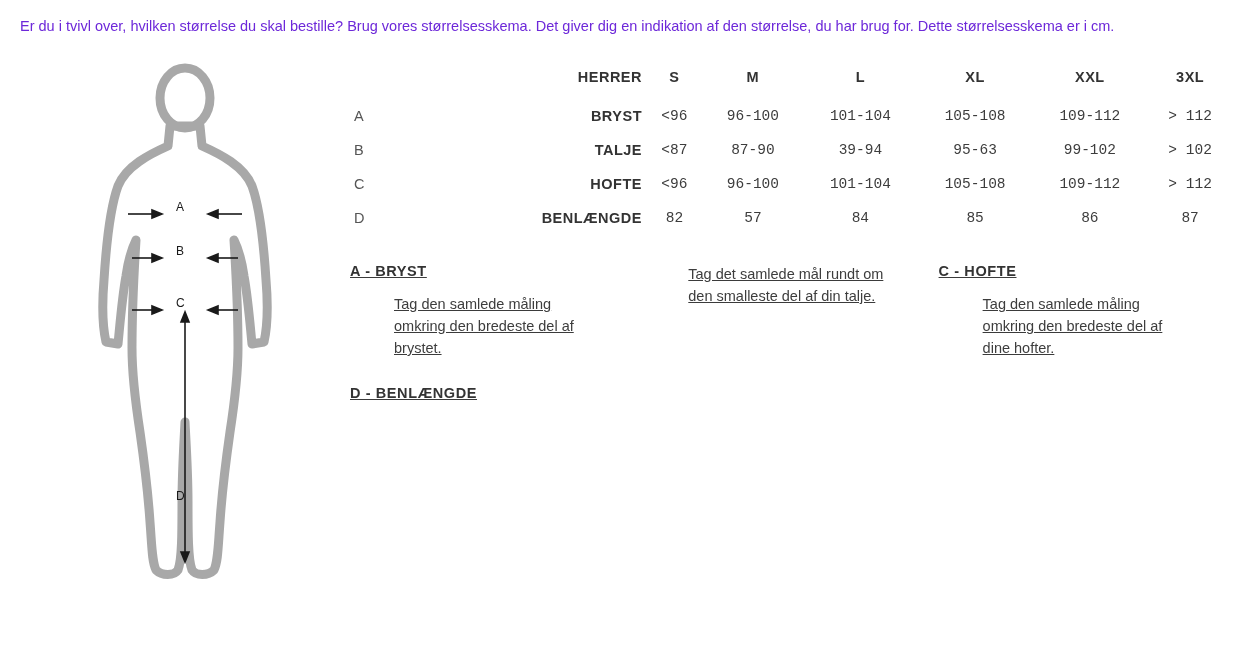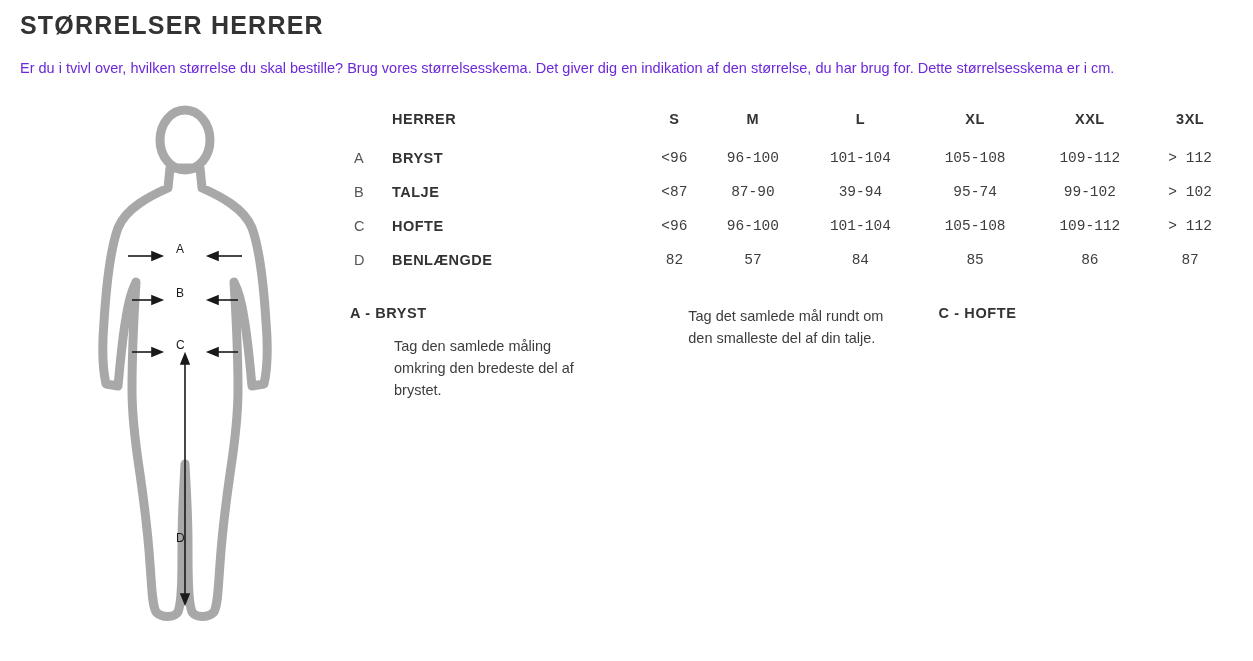--- a/index.html
+++ b/index.html
@@ -72,21 +72,21 @@
     text-align: center;
   }
   table.size-table th.lbl-col,
   table.size-table td.lbl-col {
     width: 30px;
     text-align: left;
     color: #555;
   }
   table.size-table th.name-col,
   table.size-table td.name-col {
-    text-align: left;
+    text-align: right;
     width: 250px;
     font-weight: bold;
     letter-spacing: 0.5px;
     color: #333;
   }
   table.size-table thead th {
     font-weight: bold;
     letter-spacing: 0.5px;
     color: #333;
     padding-bottom: 14px;
@@ -102,20 +102,21 @@
   .notes {
     display: flex;
     flex-wrap: wrap;
     margin-top: 28px;
   }
   .note {
     width: 33.33%;
     box-sizing: border-box;
     padding-right: 42px;
     margin-bottom: 26px;
+    text-decoration: underline;
   }
   .note-title {
     font-weight: bold;
     font-size: 14.5px;
     letter-spacing: 0.6px;
     color: #333;
     margin-bottom: 14px;
   }
   .note-body {
     font-size: 14.5px;
@@ -127,21 +128,20 @@
   .figure-svg {
     display: block;
     margin-left: 70px;
   }
 </style>
 </head>
 <body>
 
 <div class="page">
 
-  <h1 class="page-title">STØRRELSER HERRER</h1>
 
   <p class="intro">Er du i tvivl over, hvilken størrelse du skal bestille? Brug vores størrelsesskema. Det giver dig en indikation af den størrelse, du har brug for. Dette størrelsesskema er i cm.</p>
 
   <div class="content">
 
     <div class="figure-col">
       <svg class="figure-svg" width="190" height="520" viewBox="0 0 190 520">
 
         <g fill="none" stroke="#a8a8a8" stroke-width="9" stroke-linejoin="round" stroke-linecap="round">
 
@@ -231,21 +231,21 @@
             <td class="size-col">105-108</td>
             <td class="size-col">109-112</td>
             <td class="size-col">&gt; 112</td>
           </tr>
           <tr>
             <td class="lbl-col">B</td>
             <td class="name-col">TALJE</td>
             <td class="size-col">&lt;87</td>
             <td class="size-col">87-90</td>
             <td class="size-col">39-94</td>
-            <td class="size-col">95-74</td>
+            <td class="size-col">95-63</td>
             <td class="size-col">99-102</td>
             <td class="size-col">&gt; 102</td>
           </tr>
           <tr>
             <td class="lbl-col">C</td>
             <td class="name-col">HOFTE</td>
             <td class="size-col">&lt;96</td>
             <td class="size-col">96-100</td>
             <td class="size-col">101-104</td>
             <td class="size-col">105-108</td>
@@ -268,20 +268,22 @@
       <div class="notes">
         <div class="note">
           <div class="note-title">A - BRYST</div>
           <div class="note-body">Tag den samlede måling omkring den bredeste del af brystet.</div>
         </div>
         <div class="note">
           <div class="note-body">Tag det samlede mål rundt om den smalleste del af din talje.</div>
         </div>
         <div class="note">
           <div class="note-title">C - HOFTE</div>
-        </div>
-        <div class="note">
+          <div class="note-body">Tag den samlede måling omkring den bredeste del af dine hofter.</div>
+        </div>
+        <div class="note">
+          <div class="note-title">D - BENLÆNGDE</div>
         </div>
       </div>
 
     </div>
   </div>
 </div>
 
 </body></html>

